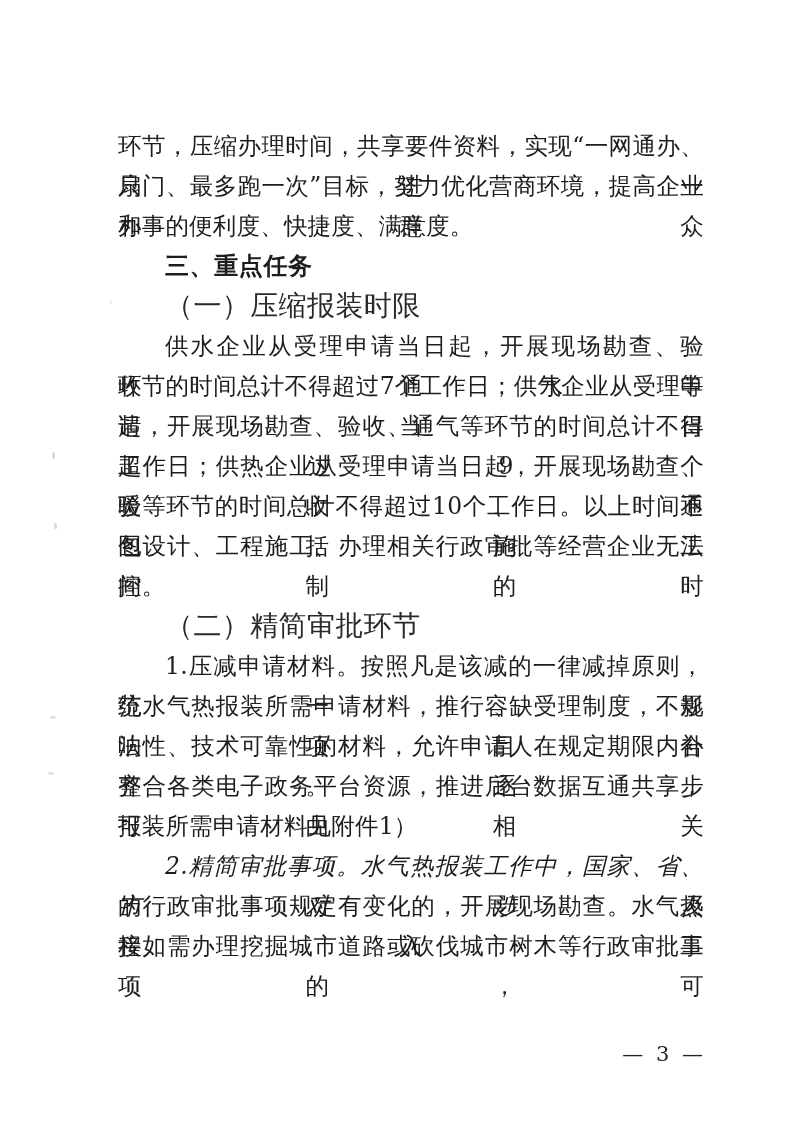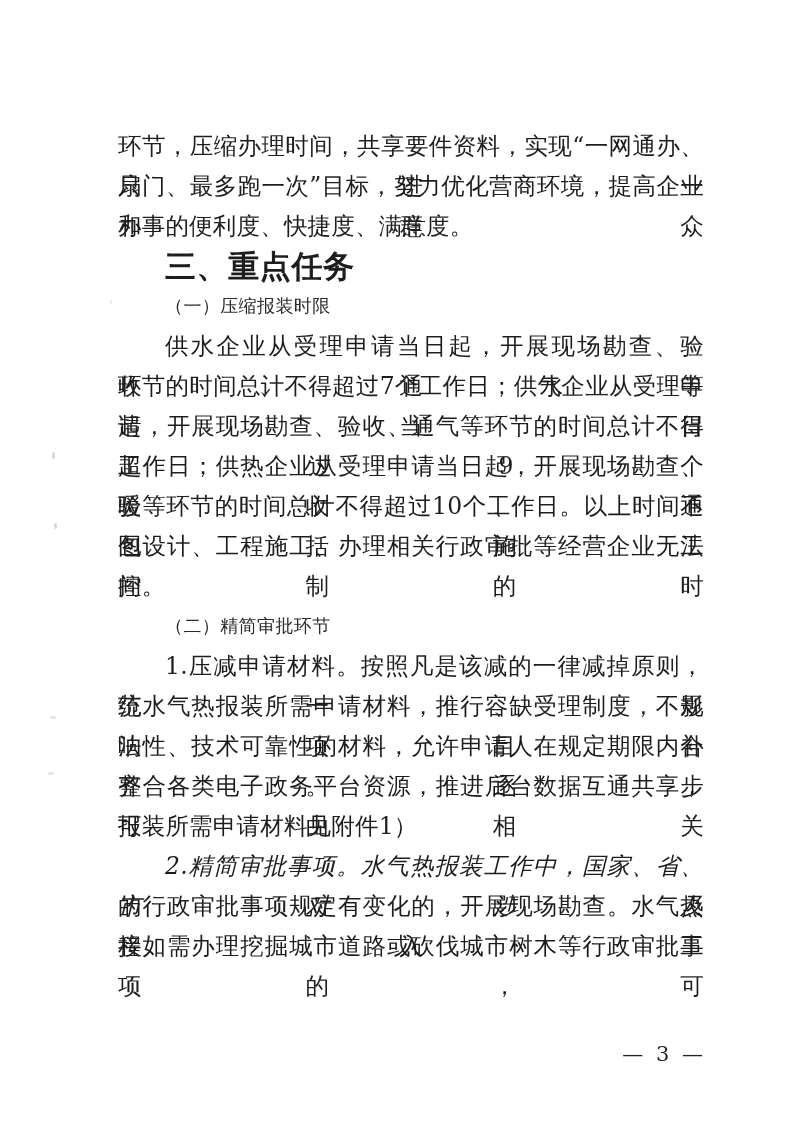--- a/index.html
+++ b/index.html
@@ -46,27 +46,27 @@
   .line.just {
     white-space: normal;
     text-align: justify;
     text-align-last: justify;
   }
 
   
   .line.heading {
     font-family: "DejaVu Sans", "Liberation Sans", sans-serif;
     font-weight: bold;
-    font-size: 31px;
+    font-size: 24px;
     letter-spacing: 0.6px;
   }
 
   
   .line.subheading {
-    font-size: 18px;
+    font-size: 28px;
     color: #2a2a2a;
     letter-spacing: 0.4px;
   }
 
   .indent2 { padding-left: 47px; }
 
   
   .page-number {
     position: absolute;
     right: 88px;

